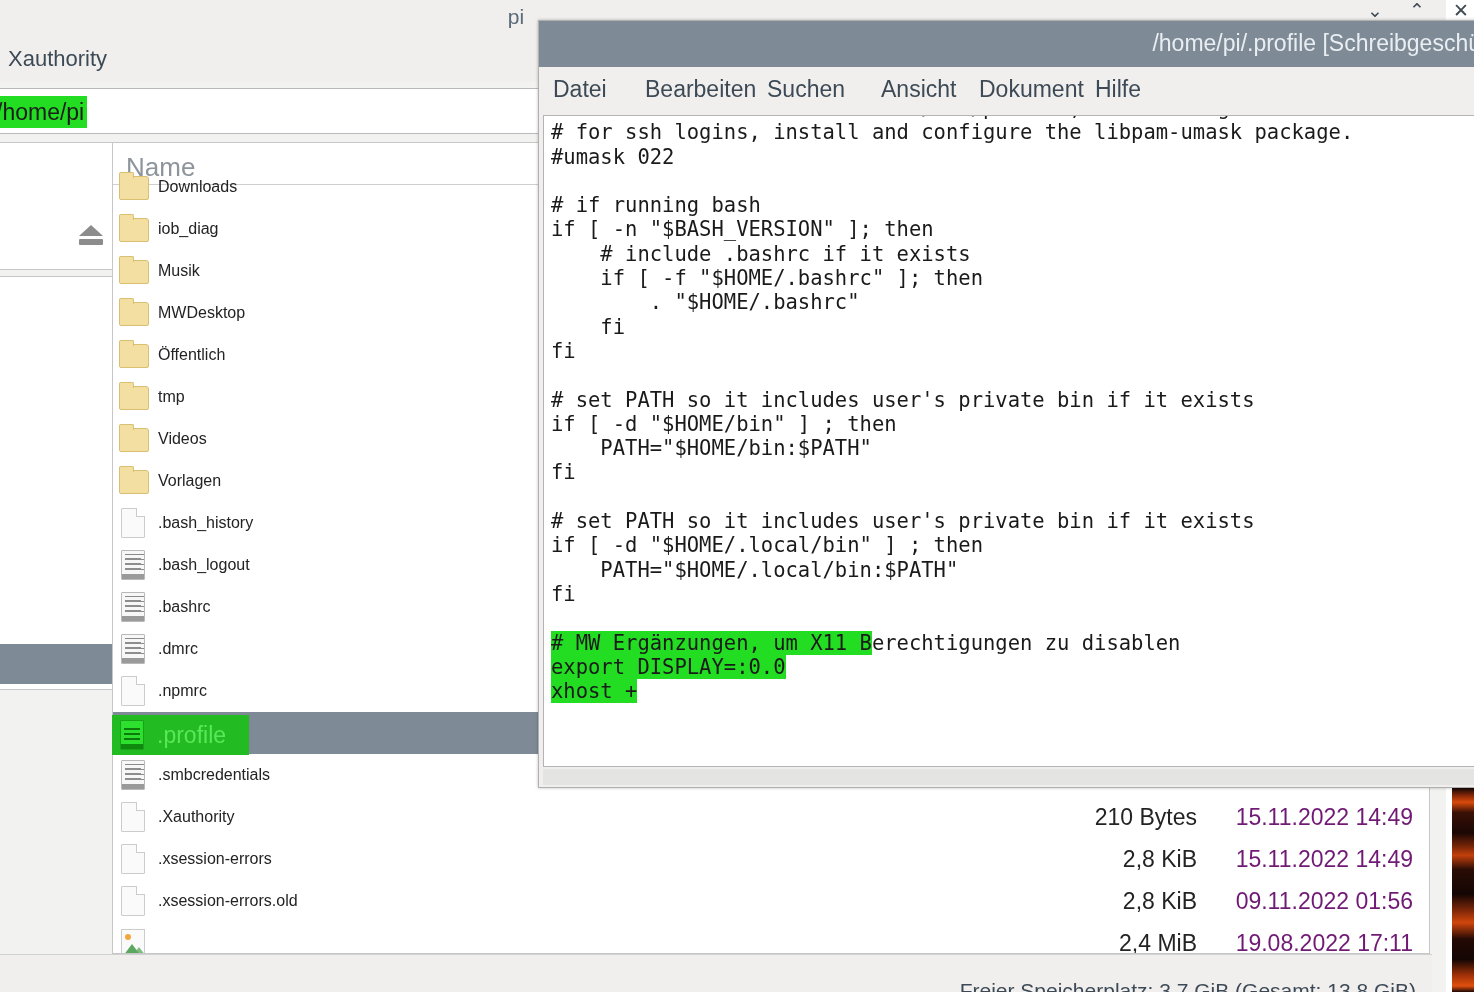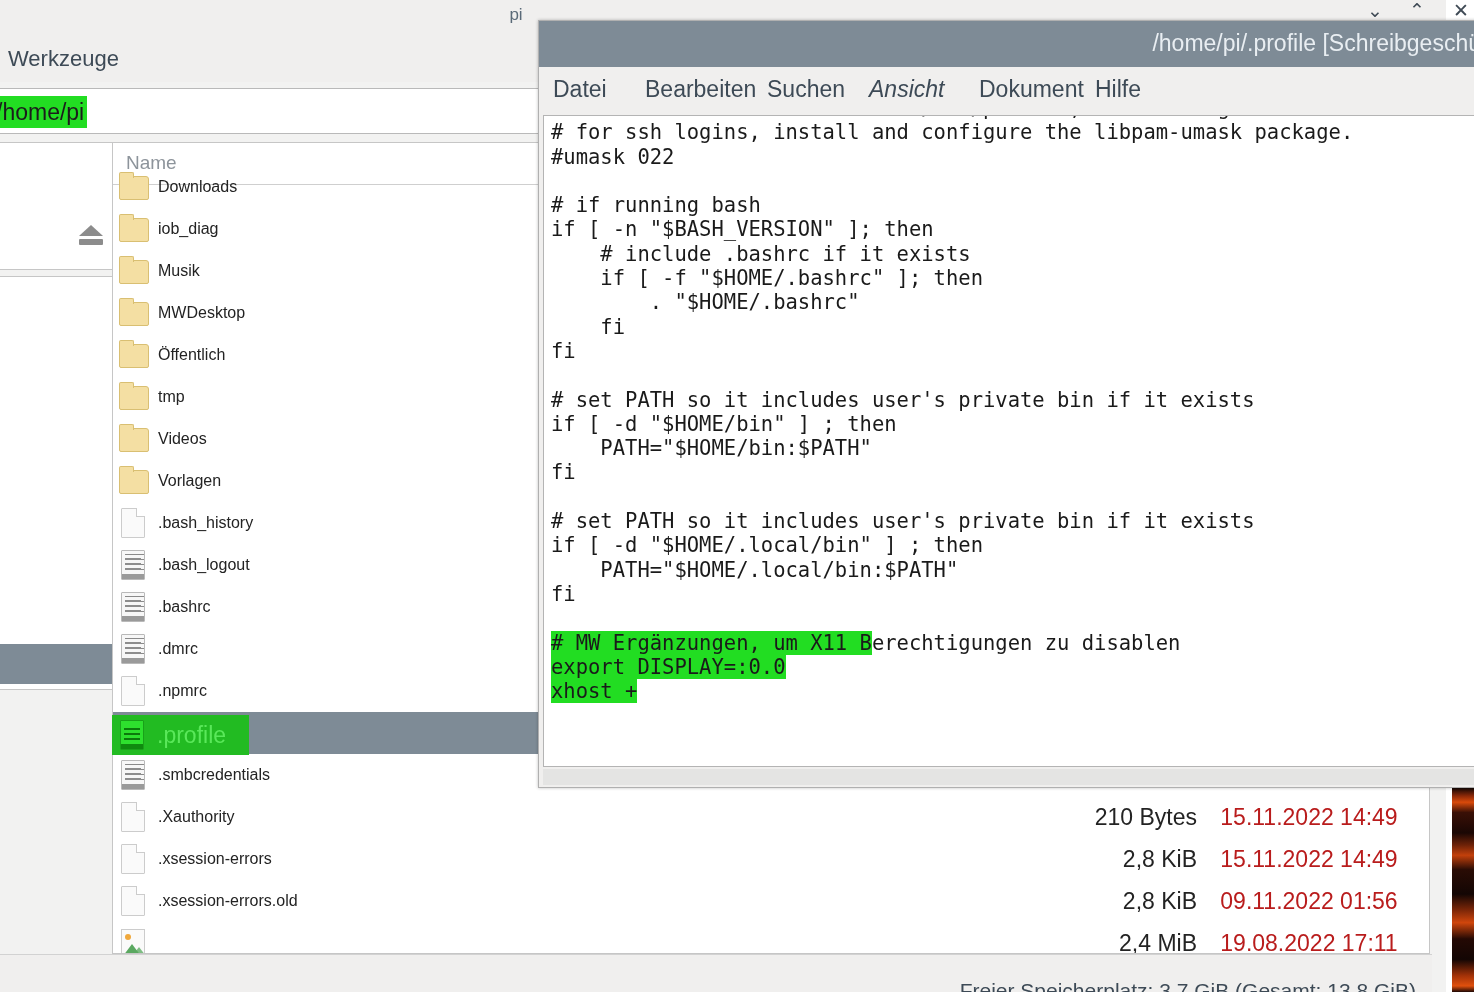--- a/index.html
+++ b/index.html
@@ -19,21 +19,21 @@
                       #1a0704 22%,#6e2208 28%,#c2400b 33%,#2a0c05 40%,
                       #130604 52%,#7e2708 60%,#d0460c 66%,#240904 74%,
                       #130604 84%,#a33208 92%,#e0500d 97%,#1d0805 100%);
   }
 
   
   .fm-window { position: absolute; left: -14px; top: 0; width: 1460px; height: 992px; background:#f2f2f1; }
 
   .fm-titlearea { position:absolute; left:0; top:0; width:1460px; height:38px; background:#f0efee; }
   .fm-title { position:absolute; left:470px; top:5px; width:120px; text-align:center;
-              font-size:17px; color:#5a6a78; font-family:"Liberation Sans",sans-serif; }
+              font-size:21px; color:#5a6a78; font-family:"Liberation Sans",sans-serif; }
 
   .fm-menubar { position:absolute; left:0; top:38px; width:1460px; height:44px; background:#f0efee; }
   .fm-menu-item { position:absolute; top:8px; font-size:22px; color:#3d4a56; }
 
   .fm-pathbar-wrap { position:absolute; left:0; top:88px; width:1458px; height:46px;
                      background:#ffffff; border:1px solid #b9b9b9; border-left:none;}
   .fm-path-hl { position:absolute; left:7px; top:7px; height:32px; background:#22dd22;
                 display:flex; align-items:center; padding:0 3px; }
   .fm-path-text { font-size:23px; color:#1c1c1c; letter-spacing:0px; }
 
@@ -48,31 +48,31 @@
   .places-bottom { position:absolute; left:-14px; top:276px; width:146px; height:414px;
                    background:#ffffff; border:1px solid #c6c6c6; }
   .places-sel-row { position:absolute; left:0px; top:367px; width:144px; height:40px;
                     background:#7e8b96; }
 
   
   .list-pane { position:absolute; left:126px; top:142px; width:1318px; height:812px;
                background:#ffffff; border:1px solid #c6c6c6; overflow:hidden; }
   .list-header { position:absolute; left:0; top:0; width:1316px; height:42px;
                  background:#ffffff; border-bottom:1px solid #cfcfcf; }
-  .list-header-label { position:absolute; left:13px; top:9px; font-size:19px; color:#8d949b; }
+  .list-header-label { position:absolute; left:13px; top:9px; font-size:26px; color:#8d949b; }
 
   .list-body { position:absolute; left:0; top:43px; width:1316px; height:768px; }
   .row { position:relative; height:42px; width:100%; display:flex; align-items:center; }
   .row.selected { background:#7e8b96; }
   .row-icon { width:30px; height:32px; margin-left:6px; margin-right:9px; flex:0 0 auto; position:relative; }
   .row-name { font-size:16px; color:#232323; white-space:nowrap; }
   .row.selected .row-name { color:#ffffff; }
 
   .row-size { position:absolute; right:232px; font-size:23px; color:#232323; text-align:right; }
-  .row-date { position:absolute; right:16px; font-size:23px; color:#b91c1c; text-align:center; width:208px; }
+  .row-date { position:absolute; right:16px; font-size:23px; color:#701a75; text-align:right; width:208px; }
 
   
   .ico-folder { width:30px; height:24px; background:#f4dfa3; border:1px solid #d9bf72;
                 border-radius:1px 3px 2px 2px; position:absolute; top:5px; left:0; }
   .ico-folder:before { content:""; position:absolute; left:-1px; top:-5px; width:13px; height:5px;
                        background:#f4dfa3; border:1px solid #d9bf72; border-bottom:none;
                        border-radius:2px 2px 0 0; }
   
   .ico-doc { width:24px; height:30px; background:#fafafa; border:1px solid #cccccc;
              position:absolute; top:1px; left:2px; border-radius:1px; }
@@ -144,21 +144,21 @@
   <div class="wallpaper-strip"></div>
 
   <div class="fm-window">
 
     <div class="fm-titlearea">
       <div class="fm-title">pi</div>
     </div>
 
     <div class="fm-menubar">
 
-      <div class="fm-menu-item" style="left:22px">Werkzeuge</div>
+      <div class="fm-menu-item" style="left:22px">Xauthority</div>
     </div>
 
     <div class="fm-pathbar-wrap">
       <div class="fm-path-hl">
         <span class="fm-path-text">/home/pi</span>
       </div>
     </div>
 
     <div class="places-top">
       <div class="eject-icon">
@@ -355,21 +355,21 @@
     </div>
 
     <div class="ed-titlebar">
       <div class="ed-title">/home/pi/.profile [Schreibgeschü</div>
     </div>
 
     <div class="ed-menubar" id="ed-menubar">
         <div class="ed-menu-item" style="left: 14px;">Datei</div>
         <div class="ed-menu-item" style="left: 94px; margin-left: 12px;">Bearbeiten</div>
         <div class="ed-menu-item" style="left: 228px;">Suchen</div>
-        <div class="ed-menu-item" style="left: 330px; font-style: italic;">Ansicht</div>
+        <div class="ed-menu-item" style="left: 342px;">Ansicht</div>
         <div class="ed-menu-item" style="left: 440px;">Dokument</div>
         <div class="ed-menu-item" style="left: 556px;">Hilfe</div>
       </div>
 
     <div class="ed-textarea">
       <div class="ed-code" id="ed-code"><div># the default umask is set in /etc/profile; for setting the umask</div><div># for ssh logins, install and configure the libpam-umask package.</div><div>#umask 022</div><div>&nbsp;</div><div># if running bash</div><div>if [ -n "$BASH_VERSION" ]; then</div><div>    # include .bashrc if it exists</div><div>    if [ -f "$HOME/.bashrc" ]; then</div><div>        . "$HOME/.bashrc"</div><div>    fi</div><div>fi</div><div>&nbsp;</div><div># set PATH so it includes user's private bin if it exists</div><div>if [ -d "$HOME/bin" ] ; then</div><div>    PATH="$HOME/bin:$PATH"</div><div>fi</div><div>&nbsp;</div><div># set PATH so it includes user's private bin if it exists</div><div>if [ -d "$HOME/.local/bin" ] ; then</div><div>    PATH="$HOME/.local/bin:$PATH"</div><div>fi</div><div>&nbsp;</div><div><span class="hl"># MW Ergänzungen, um X11 B</span><span>erechtigungen zu disablen</span></div><div><span class="hl">export DISPLAY=:0.0</span><span></span></div><div><span class="hl">xhost +</span><span></span></div></div>
     </div>
     <div class="ed-bottom-strip"></div>
   </div>
 

